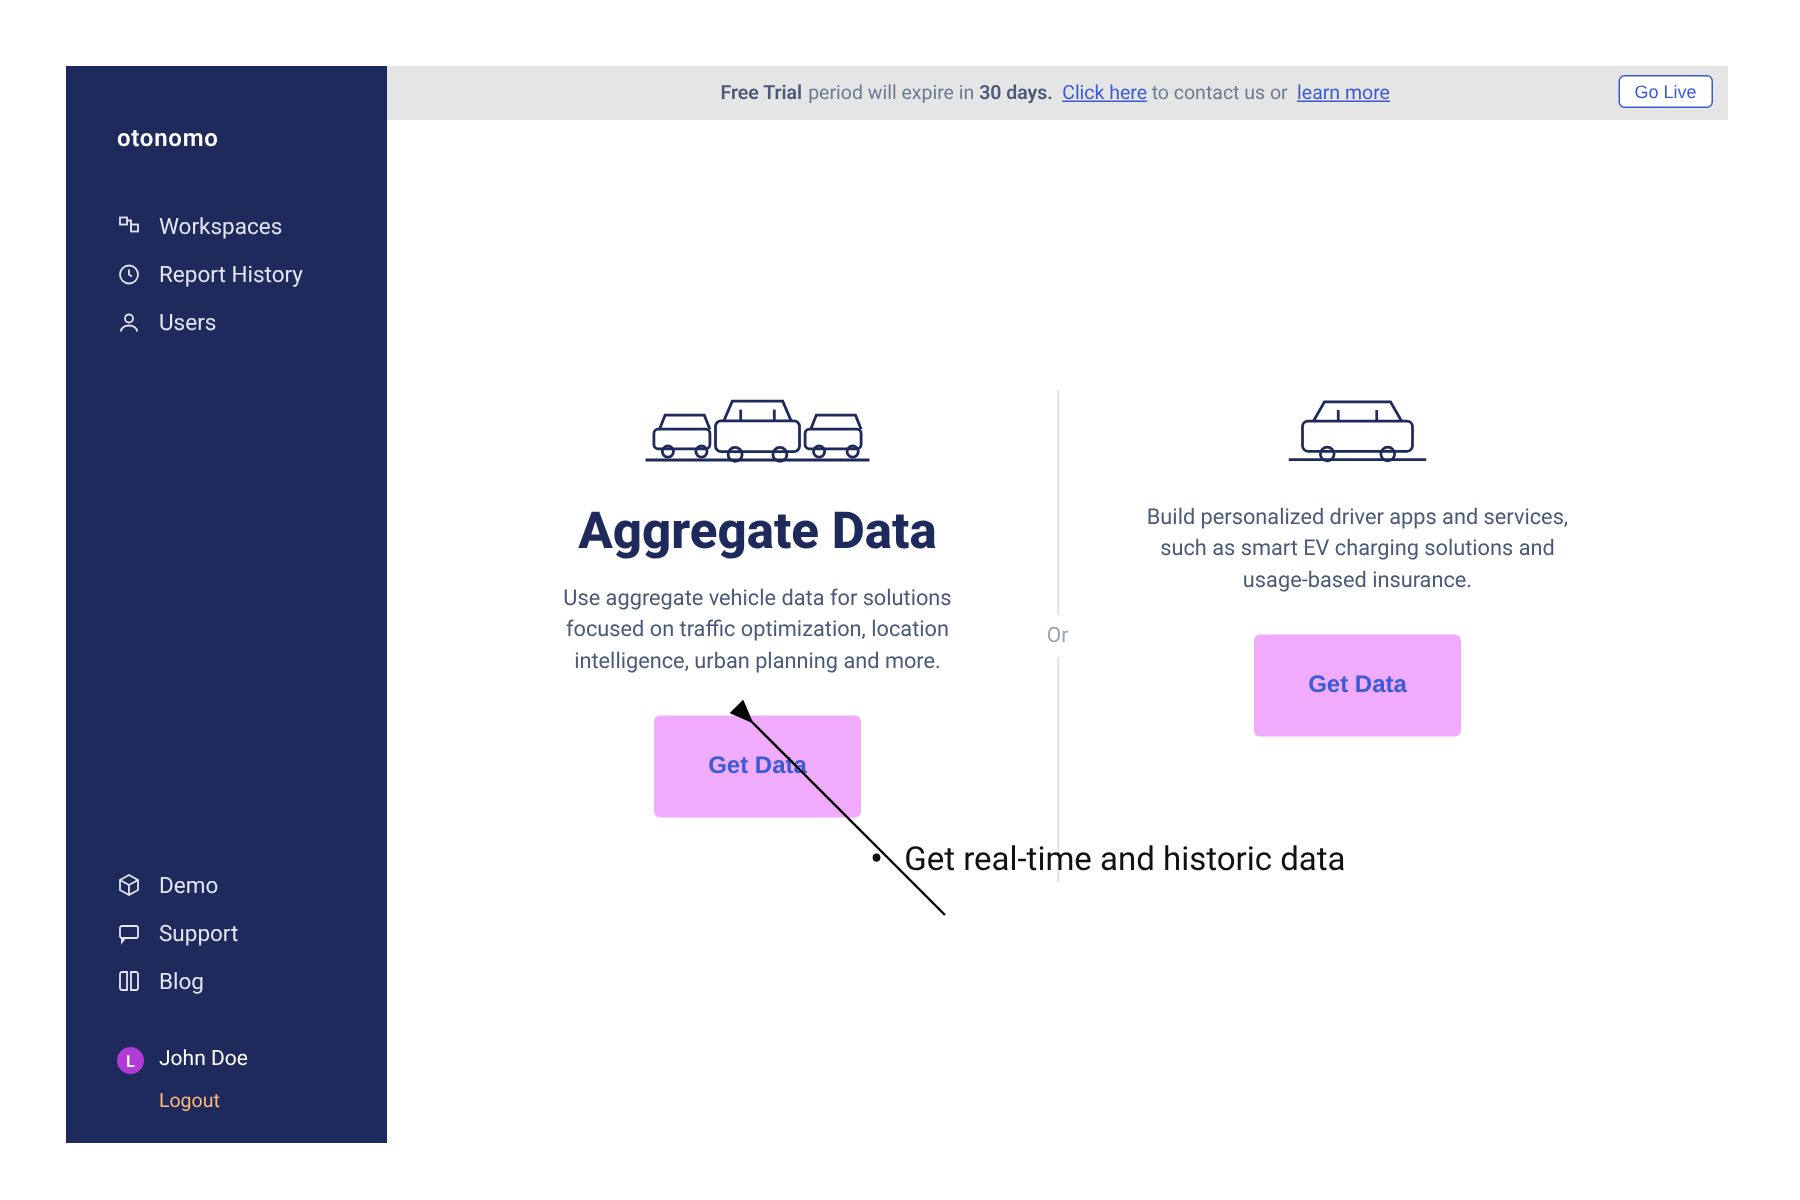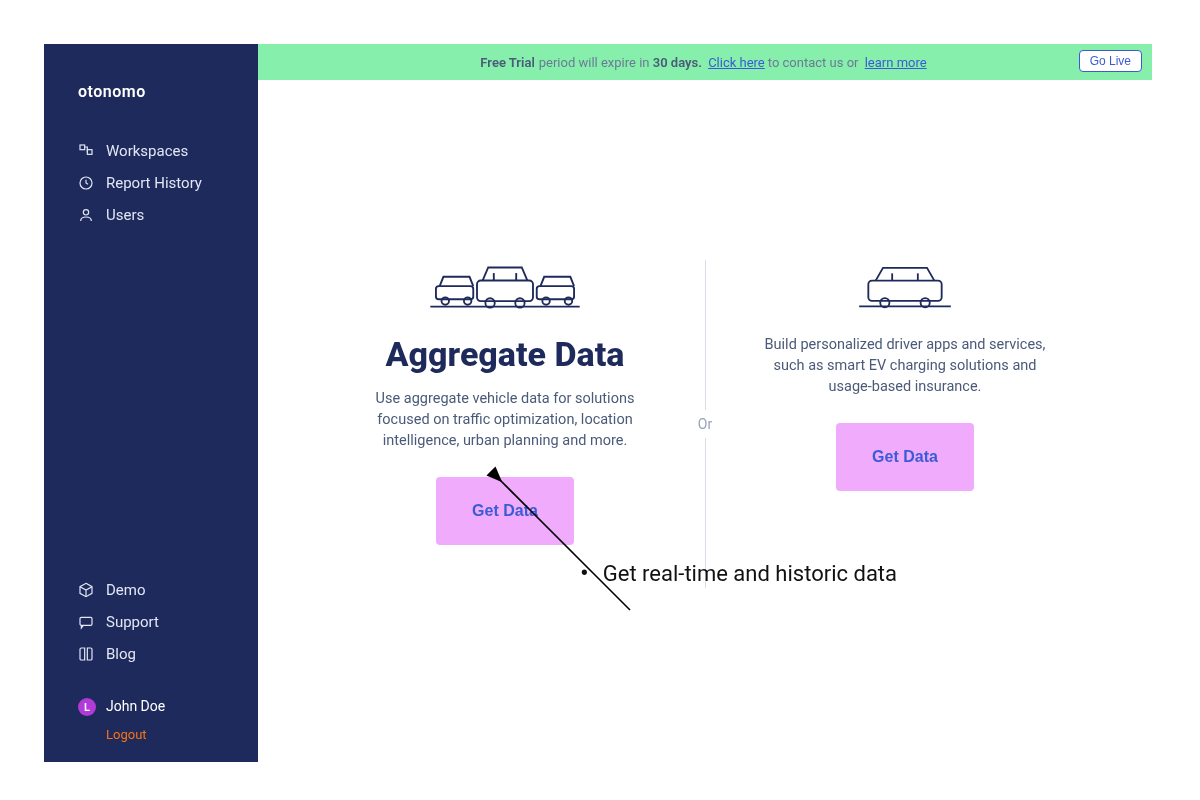--- a/index.html
+++ b/index.html
@@ -72,30 +72,30 @@
     background: #b03bd6;
     color: #fff;
     font-size: 11px;
     font-weight: 600;
     display: flex;
     align-items: center;
     justify-content: center;
   }
   .user-text { display: flex; flex-direction: column; gap: 12px; }
   .user-name { font-size: 14px; color: #fff; }
-  .user-logout { font-size: 13px; color: #f97316; cursor: pointer; margin-top: 1px; }
+  .user-logout { font-size: 13px; color: #fdba74; cursor: pointer; margin-top: 1px; }
 
   .main {
     flex: 1;
     background: #fff;
     position: relative;
     overflow: hidden;
   }
   .banner {
-    background: #86efac;
+    background: #e5e5e5;
     height: 36px;
     display: flex;
     align-items: center;
     justify-content: center;
     position: relative;
     font-size: 13px;
     color: #6b7b94;
   }
   .banner .bold { font-weight: 600; color: #4a5a78; margin-right: 4px; }
   .banner .days { font-weight: 600; color: #4a5a78; }

